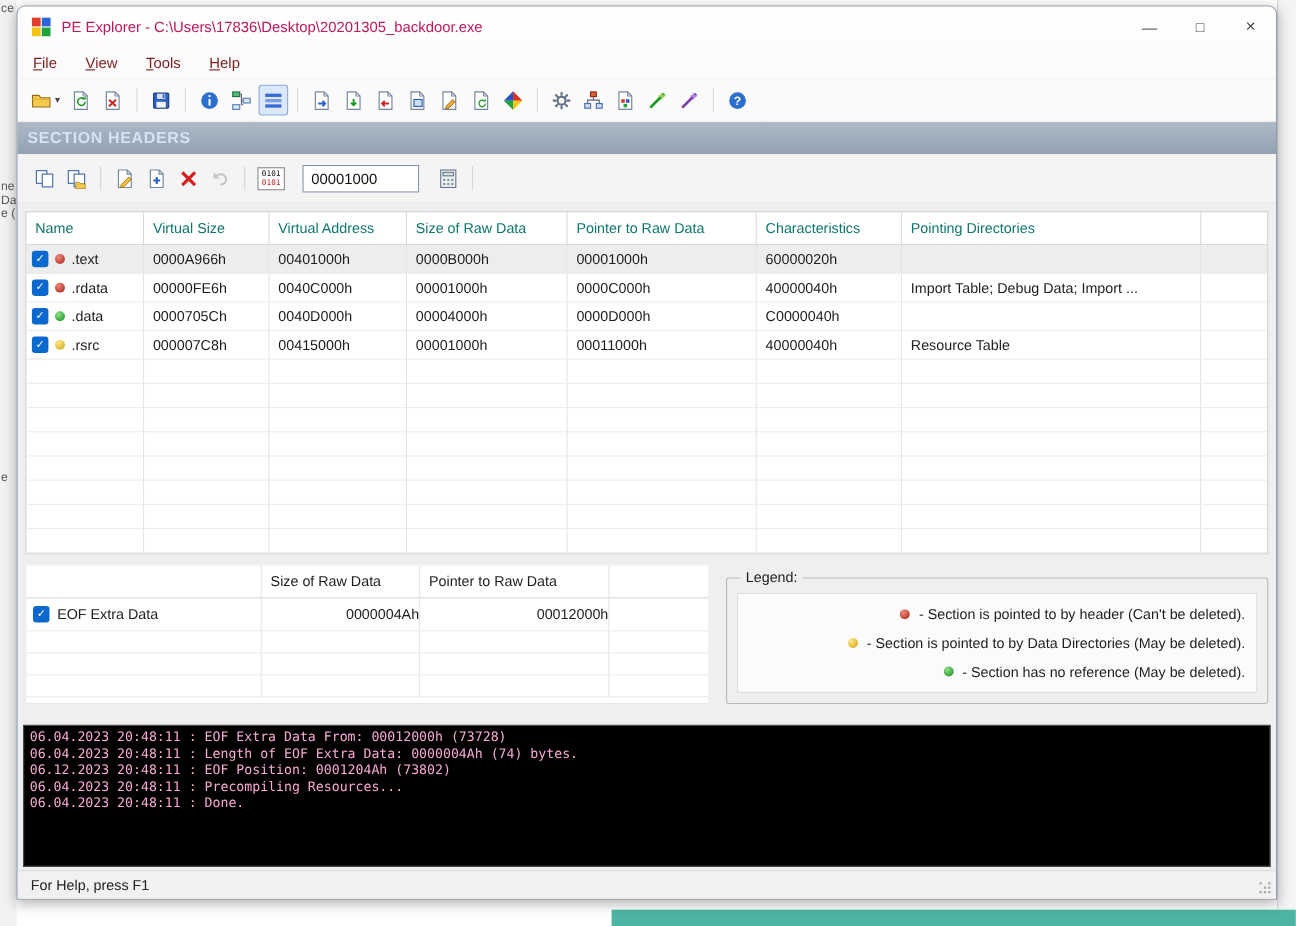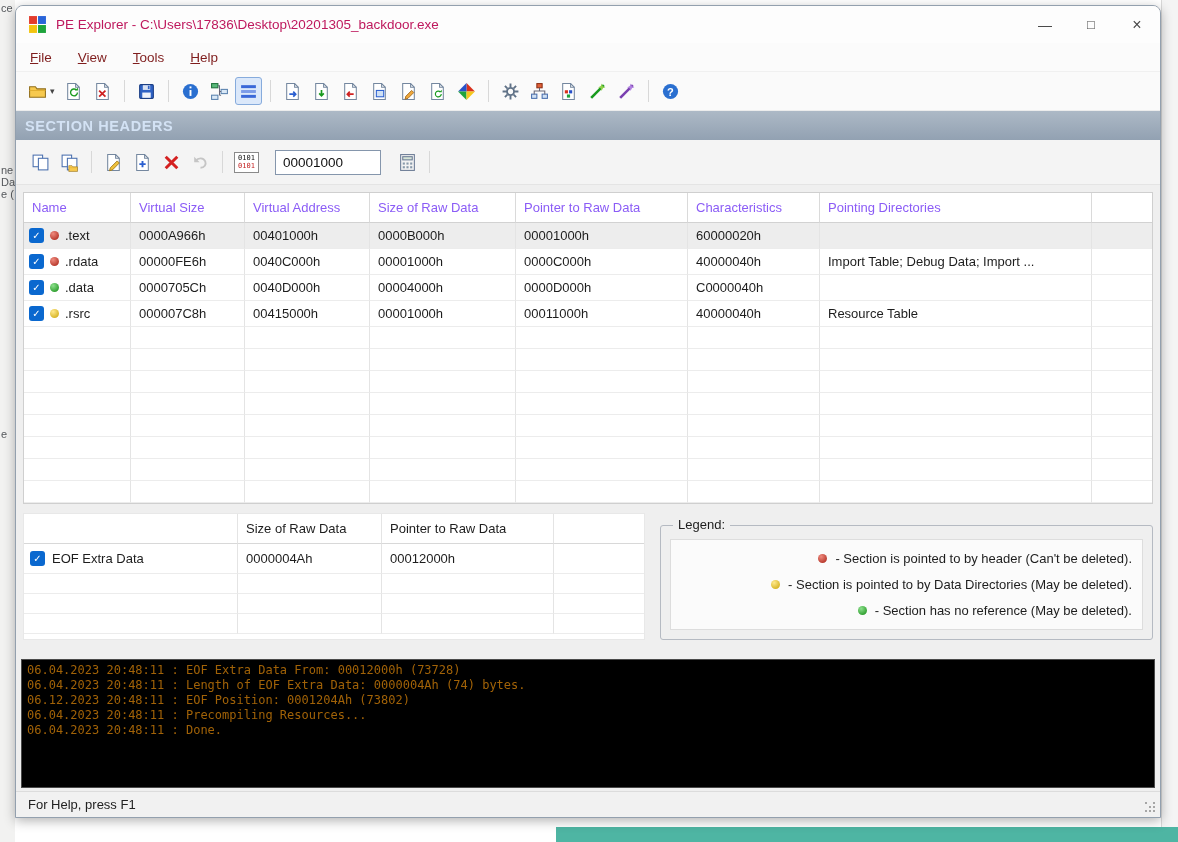--- a/index.html
+++ b/index.html
@@ -36,49 +36,49 @@
 
   .subtoolbar{height:45px;background:#f4f4f4;display:flex;align-items:center;padding-left:10px;border-bottom:1px solid #e4e4e4;flex:0 0 auto;}
   .addr-input{width:106px;height:25px;border:1px solid #8596ac;background:#fff;font-family:"Liberation Sans",sans-serif;font-size:13.5px;padding:2px 7px;margin:0 12px;color:#111;}
   .binary-box{width:25px;height:21px;border:1px solid #8a8a8a;background:#fff;display:flex;flex-direction:column;align-items:center;justify-content:center;font-family:"DejaVu Sans Mono",monospace;font-size:7px;line-height:8px;color:#111;}
   .binary-box .r2{color:#c32222;}
 
   .table-wrap{margin:7px 7px 0;background:#fff;border:1px solid #cfcfcf;height:312px;overflow:hidden;flex:0 0 auto;}
   .trow{display:grid;grid-template-columns:107px 114px 125px 146px 172px 132px 272px minmax(0,1fr);}
   .trow>div{border-right:1px solid #e4e4e4;border-bottom:1px solid #ececec;padding-left:8px;font-size:13px;color:#1d1d1d;white-space:nowrap;overflow:hidden;}
   .trow>div:last-child{border-right:none;}
-  .trow.head>div{height:30px;line-height:29px;border-bottom:1px solid #d2d2d2;border-right:1px solid #dadada;color:#8b5cf6;}
+  .trow.head>div{height:30px;line-height:29px;border-bottom:1px solid #d2d2d2;border-right:1px solid #dadada;color:#0f766e;}
   .trow.head>div:last-child{border-right:none;}
   .trow.data>div{height:26px;line-height:25px;}
   .trow.blank>div{height:22px;}
   .trow.selected>div{background:#ededed;}
   .namecell{display:flex;align-items:center;gap:6px;padding-left:5px !important;}
   .cb{width:15px;height:15px;border-radius:3px;background:#0a68cf;color:#fff;font-size:10px;display:flex;align-items:center;justify-content:center;flex:0 0 auto;}
   .cb::after{content:"✓";}
   .dot{width:9px;height:9px;border-radius:50%;flex:0 0 auto;background:#bbb;}
   [data-dot="red"]{background:radial-gradient(circle at 35% 30%,#ef8a7e,#a51e12);}
   [data-dot="yellow"]{background:radial-gradient(circle at 35% 30%,#ffe98c,#caa305);}
   [data-dot="green"]{background:radial-gradient(circle at 35% 30%,#8ce08c,#128a12);}
 
   .bottom{display:flex;margin:9px 7px 0;height:138px;gap:15px;flex:0 0 auto;align-items:flex-start;}
   .eof-wrap{width:622px;background:#fff;height:127px;overflow:hidden;border:1px solid #e8e8e8;}
   .erow{display:grid;grid-template-columns:214px 144px 172px minmax(0,1fr);}
   .erow>div{border-right:1px solid #e4e4e4;border-bottom:1px solid #ececec;padding-left:8px;font-size:13px;color:#1d1d1d;white-space:nowrap;overflow:hidden;}
   .erow>div:last-child{border-right:none;}
   .erow.head>div{height:30px;line-height:29px;border-bottom:1px solid #d8d8d8;}
-  .erow.data>div{height:30px;line-height:29px;}
+  .erow.data>div{height:30px;line-height:29px;text-align:right;}
   .erow.blank>div{height:20px;}
   .eoflabel{display:flex;align-items:center;gap:7px;padding-left:6px !important;}
 
   .legendbox{flex:1;border:1px solid #b5bac2;border-radius:3px;position:relative;margin-top:12px;height:115px;padding:13px 9px 9px;background:#efefef;}
   .legend-title{position:absolute;top:-9px;left:12px;background:#efefef;padding:0 5px;font-size:13px;color:#1d1d1d;}
   .legend-panel{background:#fbfbfb;border:1px solid #dddddd;height:100%;padding:6px 10px;display:flex;flex-direction:column;justify-content:space-around;align-items:flex-end;}
   .litem{display:flex;align-items:center;gap:8px;font-size:13px;color:#1d1d1d;white-space:nowrap;overflow:hidden;}
 
-  .console{flex:1;margin:8px 5px 0;background:#000;border:1px solid #4a4a4a;padding:3px 5px;font-family:"DejaVu Sans Mono",monospace;font-size:12px;line-height:15px;color:#a16207;overflow:hidden;}
+  .console{flex:1;margin:8px 5px 0;background:#000;border:1px solid #4a4a4a;padding:3px 5px;font-family:"DejaVu Sans Mono",monospace;font-size:12px;line-height:15px;color:#f9a8d4;overflow:hidden;}
   .log-line{white-space:nowrap;overflow:hidden;}
 
   .statusbar{height:26px;background:#f1f1f1;border-top:1px solid #dcdcdc;display:flex;align-items:center;padding-left:12px;font-size:13px;color:#222;position:relative;flex:0 0 auto;margin-top:3px;}
   .grip{position:absolute;right:3px;bottom:3px;width:12px;height:12px;}
   .grip::before{content:"";position:absolute;left:0;top:0;width:2px;height:2px;background:#a6a6a6;box-shadow:0 8px #a6a6a6,4px 8px #a6a6a6,8px 8px #a6a6a6,4px 4px #a6a6a6,8px 4px #a6a6a6,8px 0 #a6a6a6;}
 </style>
 </head>
 <body>
 
 <svg width="0" height="0" style="position:absolute">

